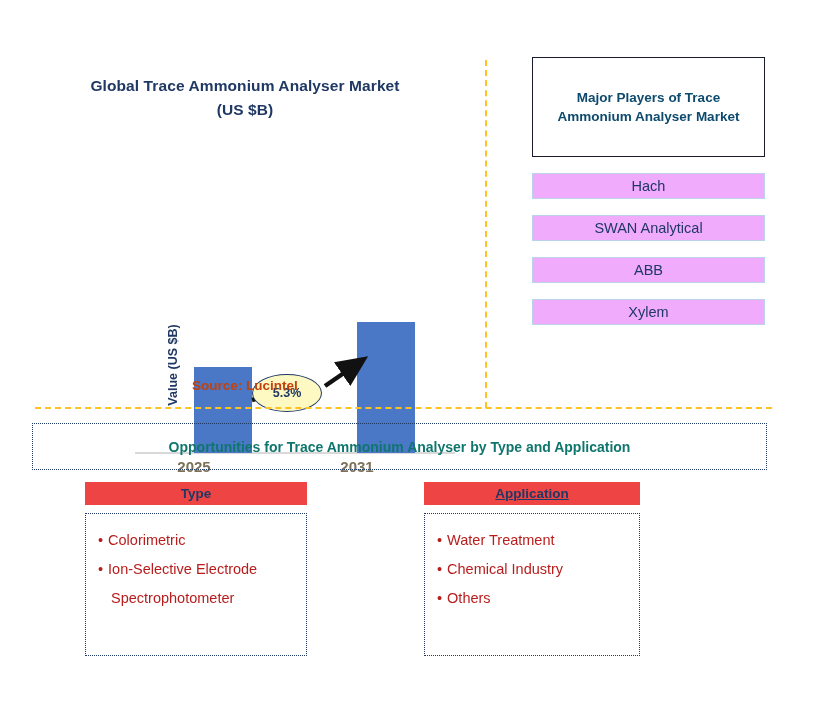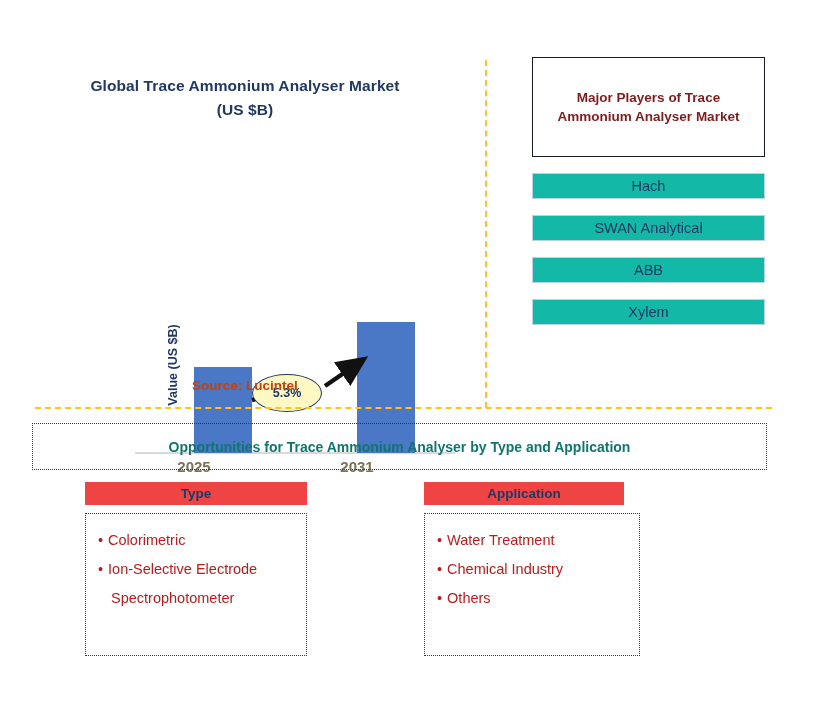--- a/index.html
+++ b/index.html
@@ -155,34 +155,34 @@
   #players-header {
     border: 1.6px solid #1a1a2e;
     height: 100px;
     display: flex;
     align-items: center;
     justify-content: center;
     text-align: center;
     font-size: 13.5px;
     font-weight: bold;
     line-height: 19px;
-    color: #7f1d1d;
+    color: #0c4a6e;
     padding: 0 6px;
     box-sizing: border-box;
   }
   .player-box {
     margin-top: 16px;
     height: 24px;
     border: 1px solid #BBD3EA;
     display: flex;
     align-items: center;
     justify-content: center;
     font-size: 14.5px;
     color: #1F3864;
-    background: #14b8a6;
+    background: #f0abfc;
   }
 
   
   #opportunities-box {
     position: absolute;
     left: 32px;
     top: 423px;
     width: 733px;
     height: 45px;
     border: 1.6px dotted #1F3864;
@@ -218,21 +218,21 @@
     font-size: 14.5px;
     color: #b91c1c;
     line-height: 29px;
     white-space: nowrap;
   }
   .segment-item .bullet { padding-right: 5px; }
   .segment-item.cont { padding-left: 13px; }
 
   #type-header        { left: 85px;  top: 482px; width: 222px; }
   #type-body          { left: 85px;  top: 513px; width: 222px; height: 143px; }
-  #application-header { left: 424px; top: 482px; width: 200px; }
+  #application-header { left: 424px; top: 482px; width: 216px; text-decoration: underline; }
   #application-body   { left: 424px; top: 513px; width: 216px; height: 143px; }
 </style>
 </head>
 <body>
 
 <div id="chart-panel">
 
   <div id="chart-title">
     <div>Global Trace Ammonium Analyser Market</div>
     <div>(US $B)</div>

